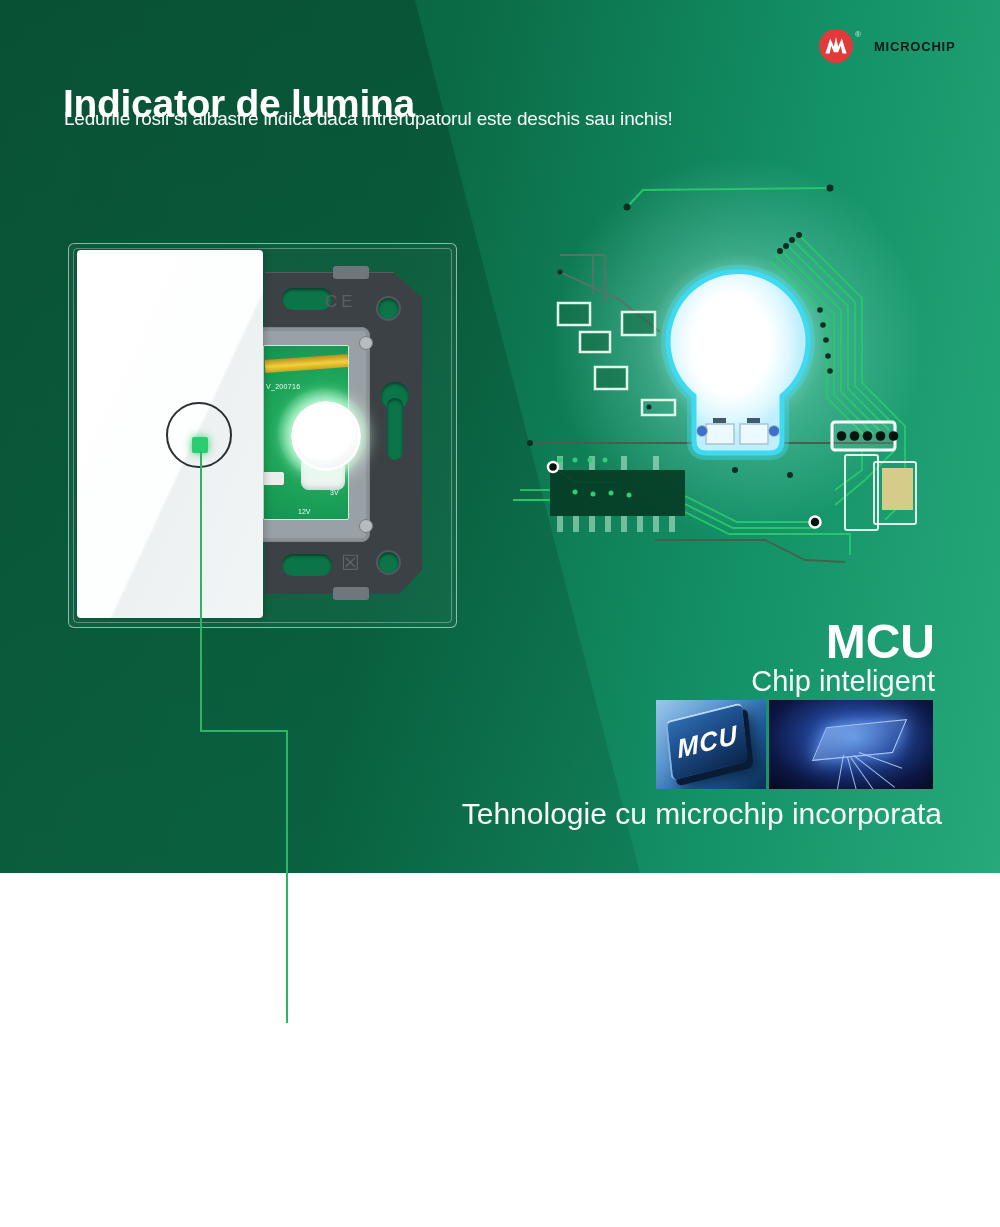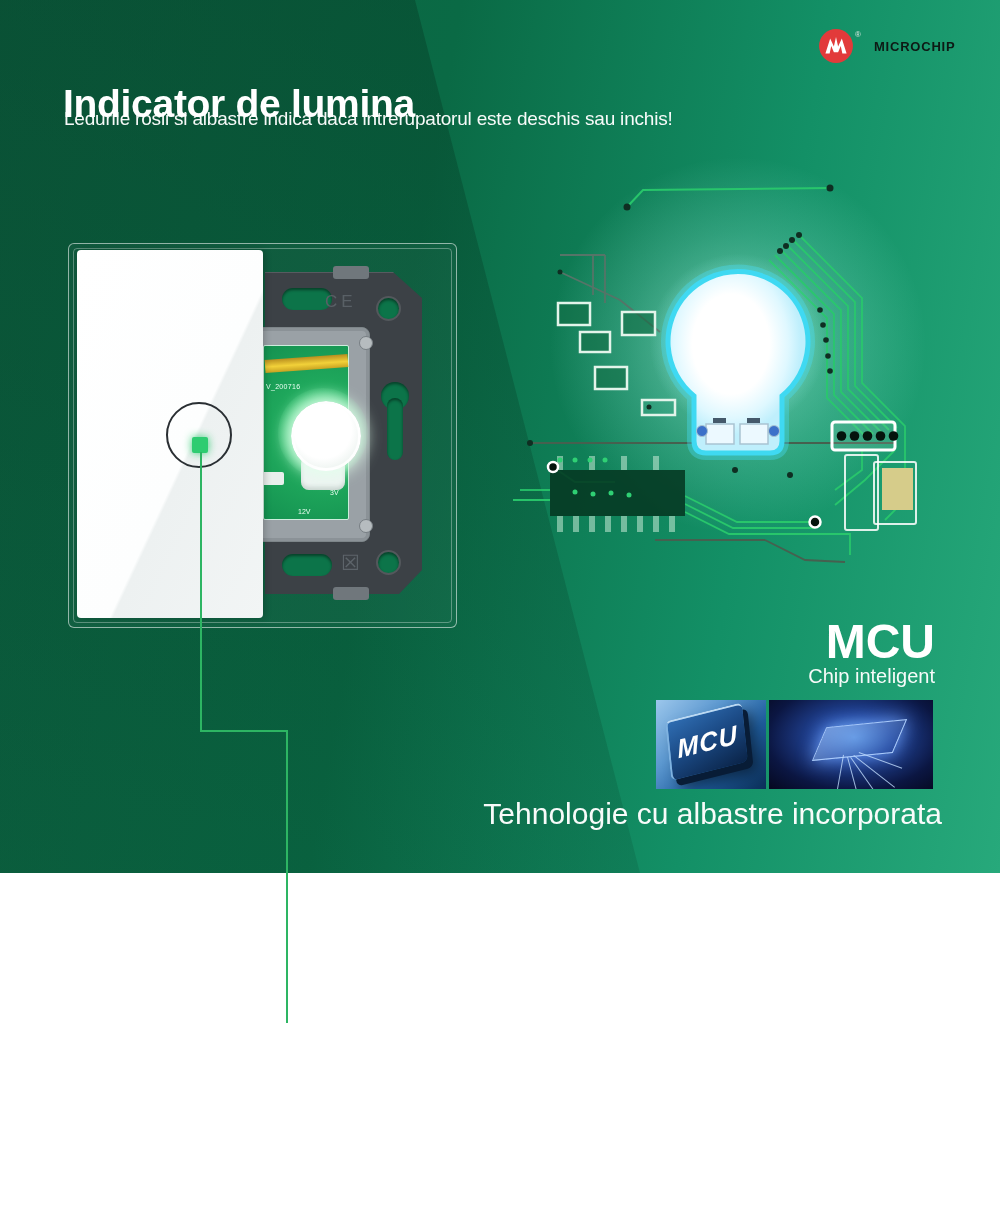--- a/index.html
+++ b/index.html
@@ -84,21 +84,21 @@
     position:absolute;left:77px;top:250px;width:186px;height:368px;z-index:4;
     background:linear-gradient(115deg,#ffffff 0%,#fdfefe 57%,#edf1f1 58%,#f2f5f5 100%);
     border-radius:4px;box-shadow:2px 0 7px rgba(0,0,0,.20);
   }
   .touch-ring{position:absolute;left:89px;top:152px;width:62px;height:62px;border:2.5px solid #2a2f33;border-radius:50%;}
   .touch-led{position:absolute;left:115px;top:187px;width:16px;height:16px;background:#2ecc71;border-radius:2px;box-shadow:0 0 9px rgba(46,204,113,.95);}
   
   .conn{position:absolute;background:#2db563;z-index:5;}
   
   .mcu-heading{position:absolute;right:65px;top:614px;font-size:48px;font-weight:700;color:#fff;z-index:6;}
-  .mcu-sub{position:absolute;right:65px;top:665px;font-size:20px;font-weight:400;color:rgba(255,255,255,.96);z-index:6;}
+  .mcu-sub{position:absolute;right:65px;top:665px;font-size:29px;font-weight:400;color:rgba(255,255,255,.96);z-index:6;}
   .mcu-img{position:absolute;top:700px;height:89px;overflow:hidden;z-index:6;}
   .mcu-img-left{left:656px;width:110px;background:linear-gradient(135deg,#9cc7ec 0%,#5b97cf 35%,#1f5d9e 65%,#0b2e57 100%);}
   .chip3d{
     position:absolute;left:10%;top:14%;width:70%;height:64%;
     background:linear-gradient(160deg,#2f6db2 0%,#1b4a85 45%,#0a2347 100%);
     transform:rotate(-14deg) skewX(-8deg);border-radius:6px;
     border-top:2px solid #bcd9f2;border-left:2px solid #7fb2e0;
     box-shadow:5px 7px 0 #081c36,9px 11px 14px rgba(0,0,0,.5);
     display:flex;align-items:center;justify-content:center;
   }
@@ -309,21 +309,21 @@
     </div>
     <div class="mcu-img mcu-img-right">
       <div class="chip-outline"></div>
       <span class="fiber" style="left:52%;top:62%;width:52px;transform:rotate(38deg);"></span>
       <span class="fiber" style="left:50%;top:64%;width:56px;transform:rotate(55deg);"></span>
       <span class="fiber" style="left:48%;top:64%;width:50px;transform:rotate(75deg);"></span>
       <span class="fiber" style="left:46%;top:62%;width:48px;transform:rotate(100deg);"></span>
       <span class="fiber" style="left:55%;top:58%;width:46px;transform:rotate(20deg);"></span>
     </div>
 
-    <div class="mcu-caption">Tehnologie cu albastre incorporata</div>
+    <div class="mcu-caption">Tehnologie cu microchip incorporata</div>
   </section>
 
   <div class="conn" style="left:200px;top:452px;width:2px;height:280px;"></div>
   <div class="conn" style="left:200px;top:730px;width:88px;height:2px;"></div>
   <div class="conn" style="left:286px;top:730px;width:2px;height:293px;"></div>
 
   <section class="bottom">
     
     
     

